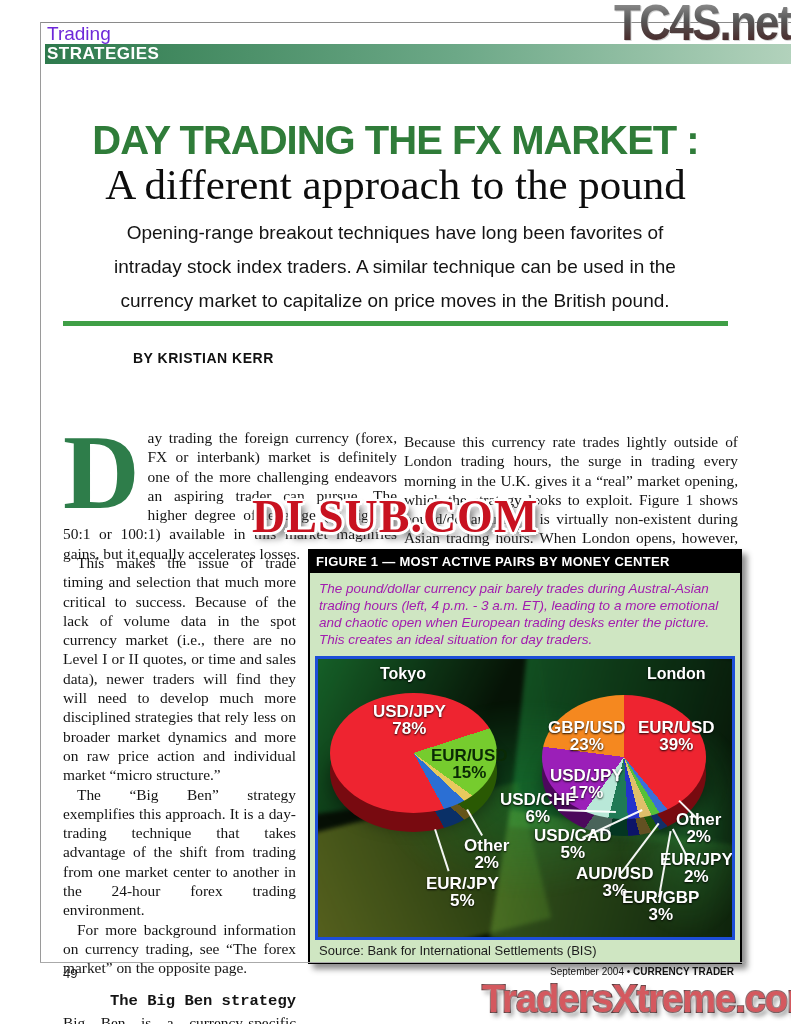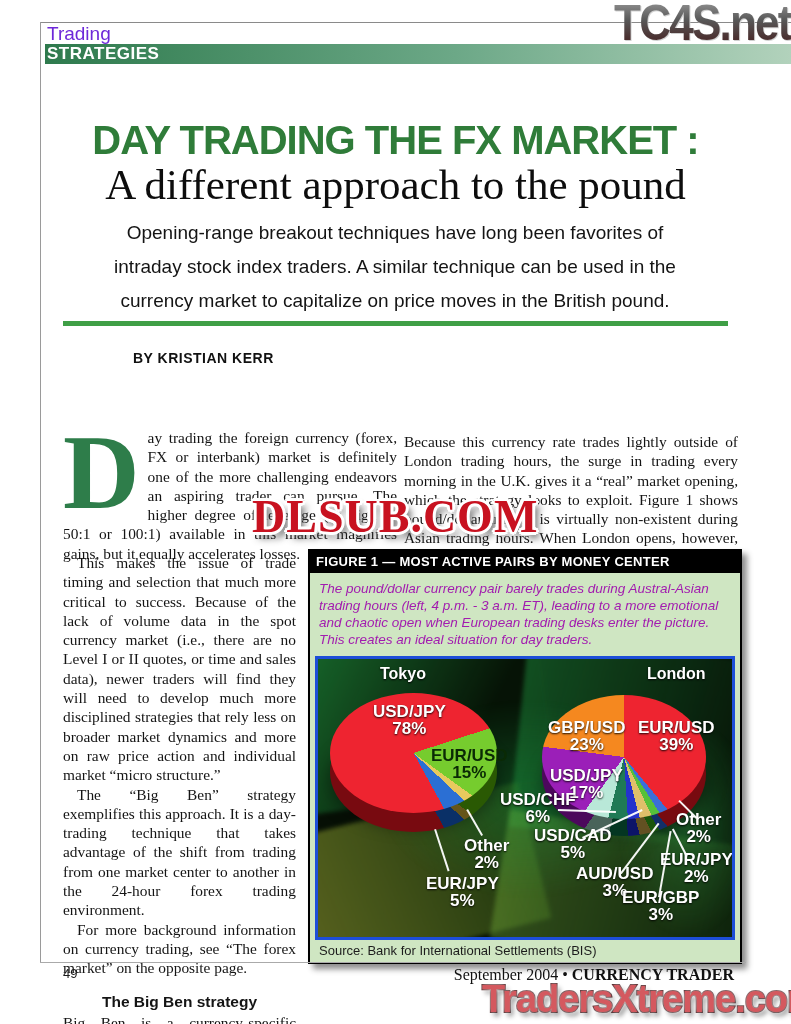--- a/index.html
+++ b/index.html
@@ -35,22 +35,22 @@
 
   
   .col { position:absolute; text-align:justify; font-size:15.4px; line-height:19.3px; color:#141414; }
   .col p { margin:0; text-indent:14px; }
   .col p.noindent { text-indent:0; }
   .col-left-top { left:63px; top:428px; width:334px; }
   .col-right-top { left:404px; top:432px; width:334px; }
   .col-left-narrow { left:63px; top:553px; width:233px; }
   .dropcap { float:left; font-family:"Liberation Serif",serif; font-weight:bold; font-size:106px;
              line-height:82px; color:#2e7d4a; margin:4px 8px 0 0; }
-  .subhead2 { font-family:Liberation Sans, sans-serif; font-weight:bold; font-size:15.5px;
-              margin:14px 0 2px 0 !important; text-indent:0 !important; text-align:center; }
+  .subhead2 { font-family:Liberation Mono, monospace; font-weight:bold; font-size:15.5px;
+              margin:14px 0 2px 0 !important; text-indent:0 !important; text-align:right; }
 
   
   .figure { position:absolute; left:308px; top:549px; width:430px; border:2px solid #000;
             background:#cfe6c2; box-shadow:5px 5px 6px rgba(0,0,0,.45);
             font-family:"Liberation Sans",sans-serif; }
   .fig-titlebar { background:#000; color:#fff; font-weight:bold; font-size:13px;
                   padding:3px 6px 4px 6px; letter-spacing:.3px; }
   .fig-caption { font-style:italic; font-size:13.5px; line-height:17px; color:#a21caf;
                  padding:7px 9px 8px 9px; }
   .fig-chart { position:relative; margin:0 5px; height:278px; border:3px solid #1d4ed8;
@@ -81,22 +81,22 @@
                        0 -3px 0 #fff,0 3px 0 #fff,-3px 0 0 #fff,3px 0 0 #fff,
                        5px 6px 7px rgba(70,70,70,.85); }
   .tradersx { position:absolute; left:482px; top:978px; font-family:"Liberation Sans",sans-serif;
               font-weight:bold; font-size:38px; letter-spacing:-1px; color:#d4595f;
               -webkit-text-stroke:2px #4a181b; paint-order:stroke fill;
               text-shadow:0 0 5px rgba(255,255,255,.95), 3px 4px 5px rgba(0,0,0,.45); }
 
   
   .footer-rule { position:absolute; left:40px; right:45px; top:962px; height:1px; background:#aaa; }
   .pageno { position:absolute; left:63px; top:966px; font-family:"Liberation Sans",sans-serif; font-size:13px; }
-  .issue { position:absolute; right:57px; top:966px; font-family:Liberation Serif, serif;
-           font-size:16px; color:#111; }
+  .issue { position:absolute; right:57px; top:966px; font-family:Liberation Sans, sans-serif;
+           font-size:10px; color:#111; }
   .issue b { font-weight:bold; }
 </style>
 </head>
 <body>
 
 <div class="page">
 
   <div class="top-rule"></div>
   <div class="left-rule"></div>
   <div class="kicker">Trading</div>

